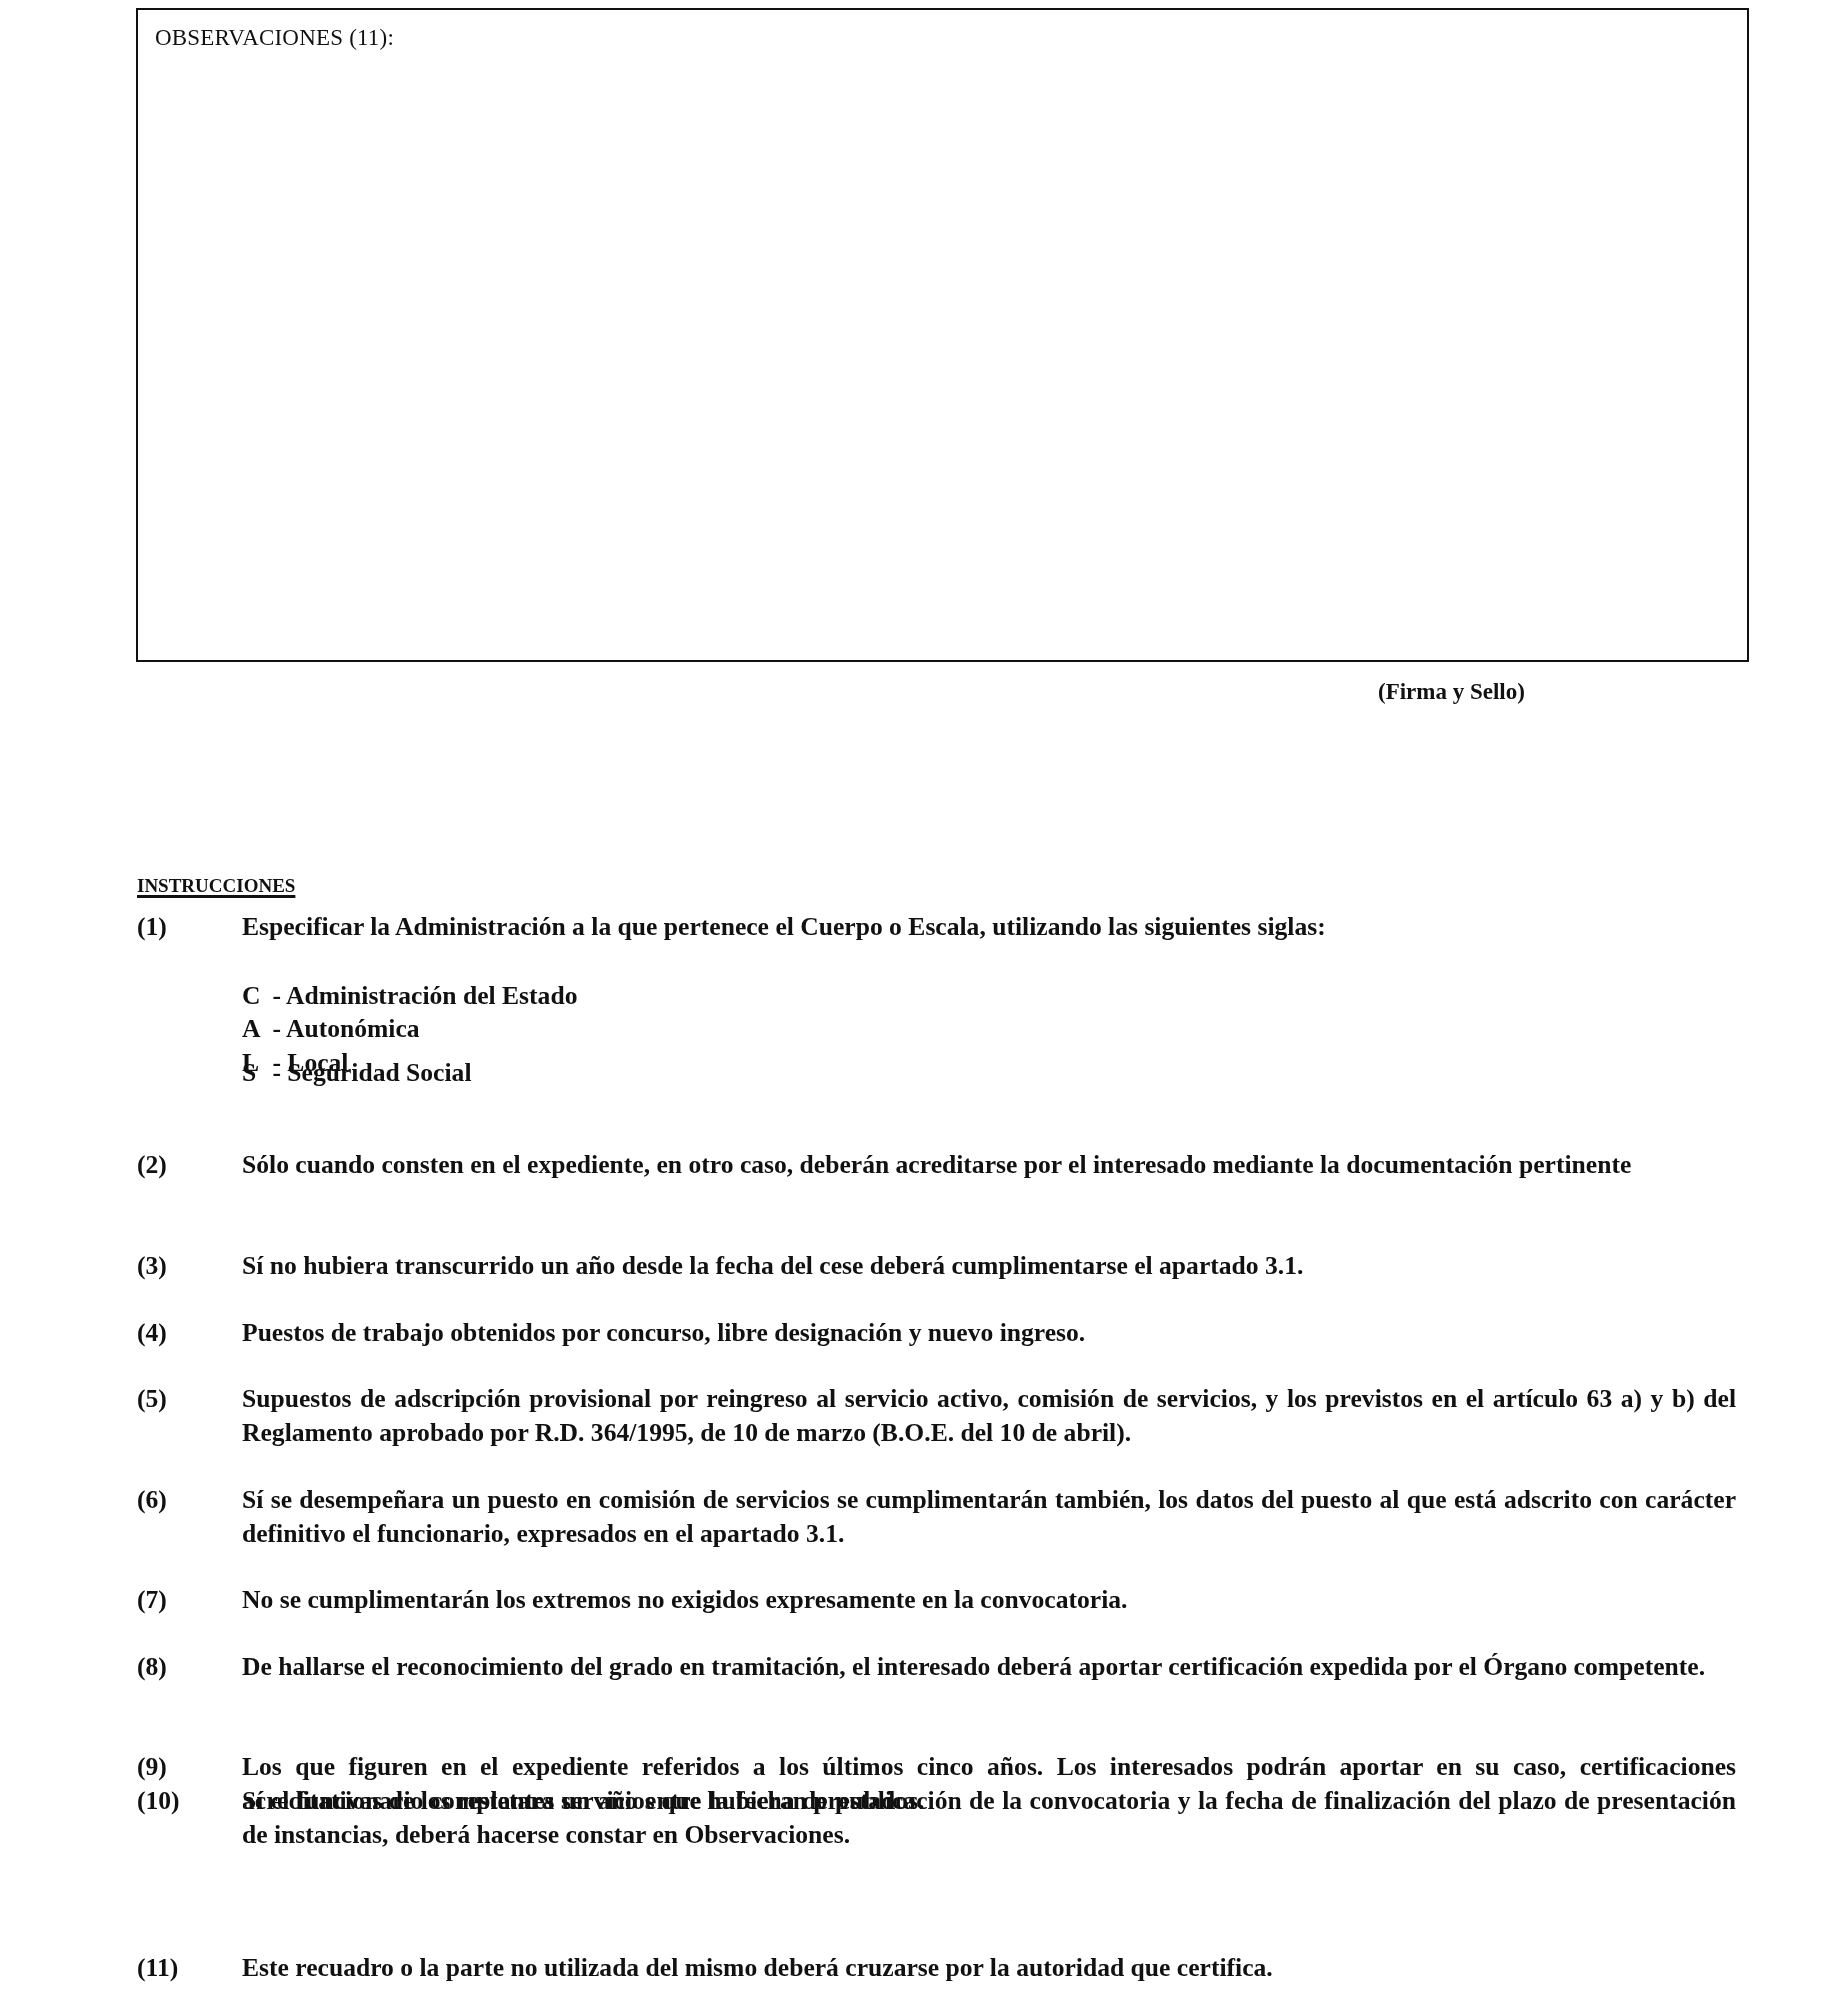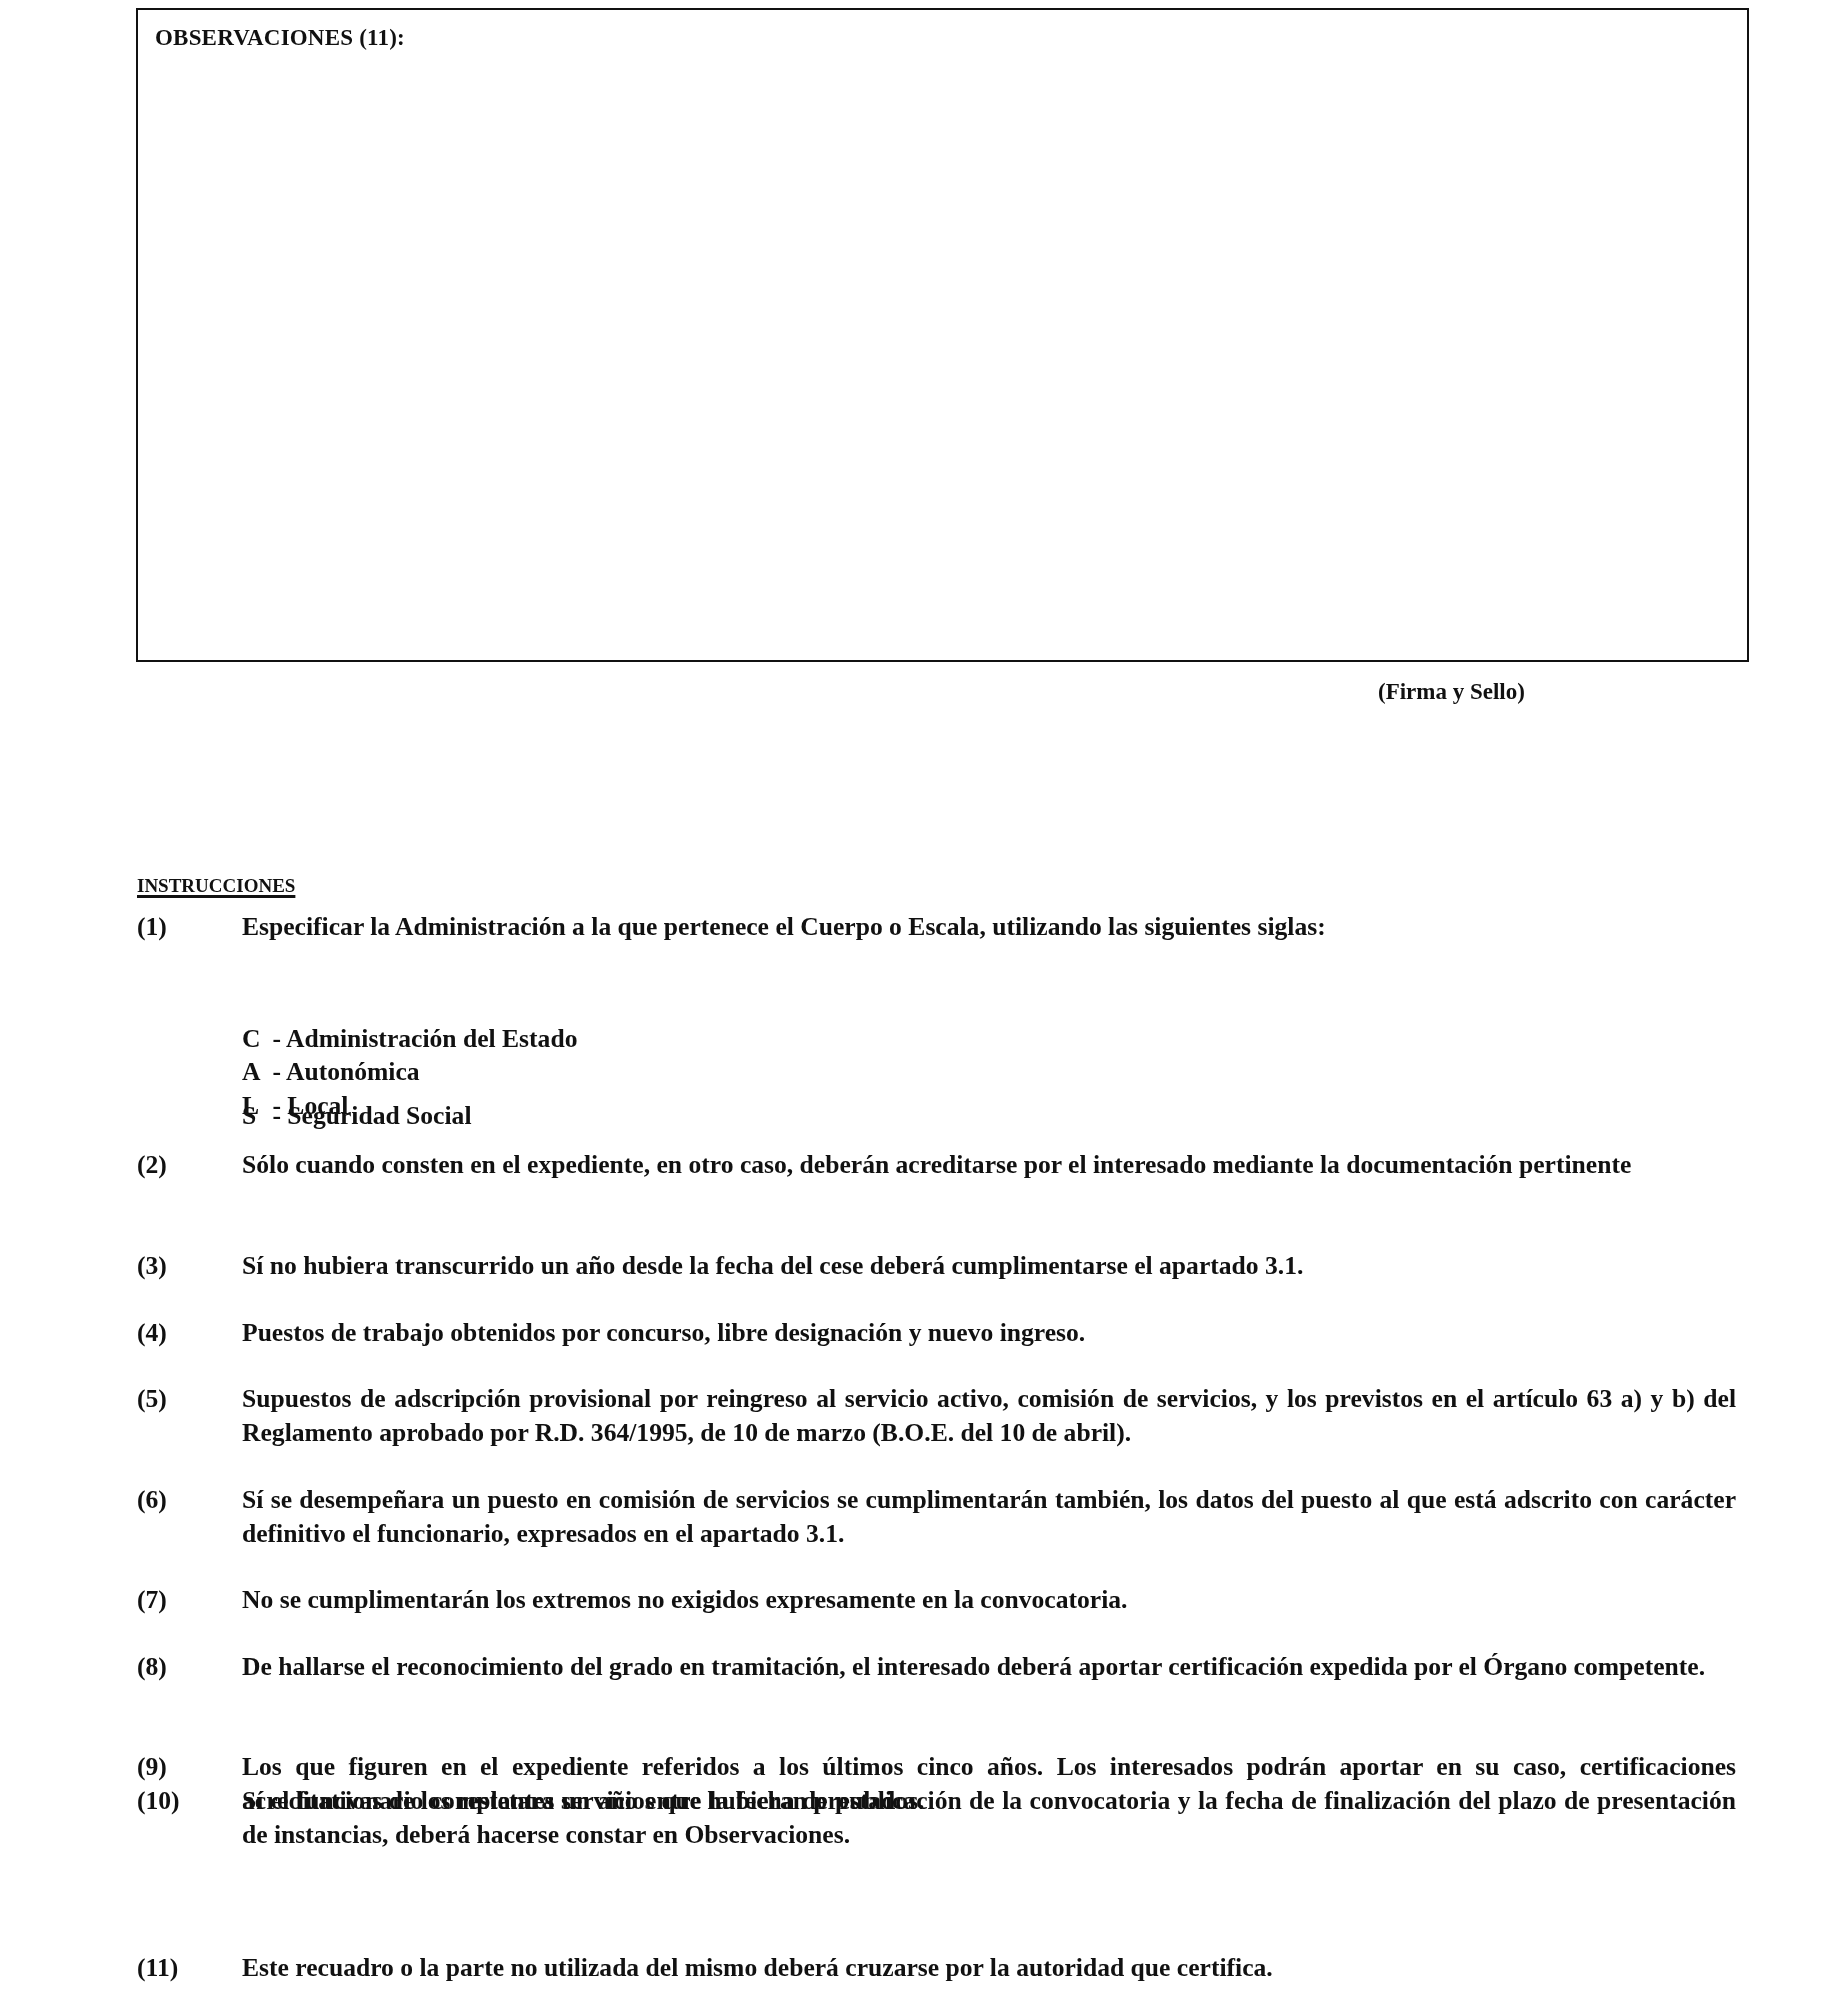--- a/index.html
+++ b/index.html
@@ -22,21 +22,21 @@
       width: 1609px;
       height: 650px;
       border: 2.7px solid #111111;
       box-sizing: content-box;
     }
     .obs-title {
       position: absolute;
       left: 155px;
       top: 25px;
       font-size: 23px;
-      font-weight: bold;
+      font-weight: normal;
       letter-spacing: 0.2px;
     }
     .signature {
       position: absolute;
       left: 1378px;
       top: 679px;
       font-size: 23px;
       font-weight: bold;
     }
     .instr-title {
@@ -66,21 +66,20 @@
     .item-text {
       margin-left: 105px;
       text-align: justify;
     }
     .sigla {
       position: absolute;
       left: 242px;
       font-size: 25.6px;
       font-weight: bold;
       line-height: 34px;
-      margin-top: 43px;
     }
     .sigla-code {
       display: inline-block;
       width: 24px;
     }
   </style>
 </head>
 <body>
 
 <div class="obs-box"></div>

